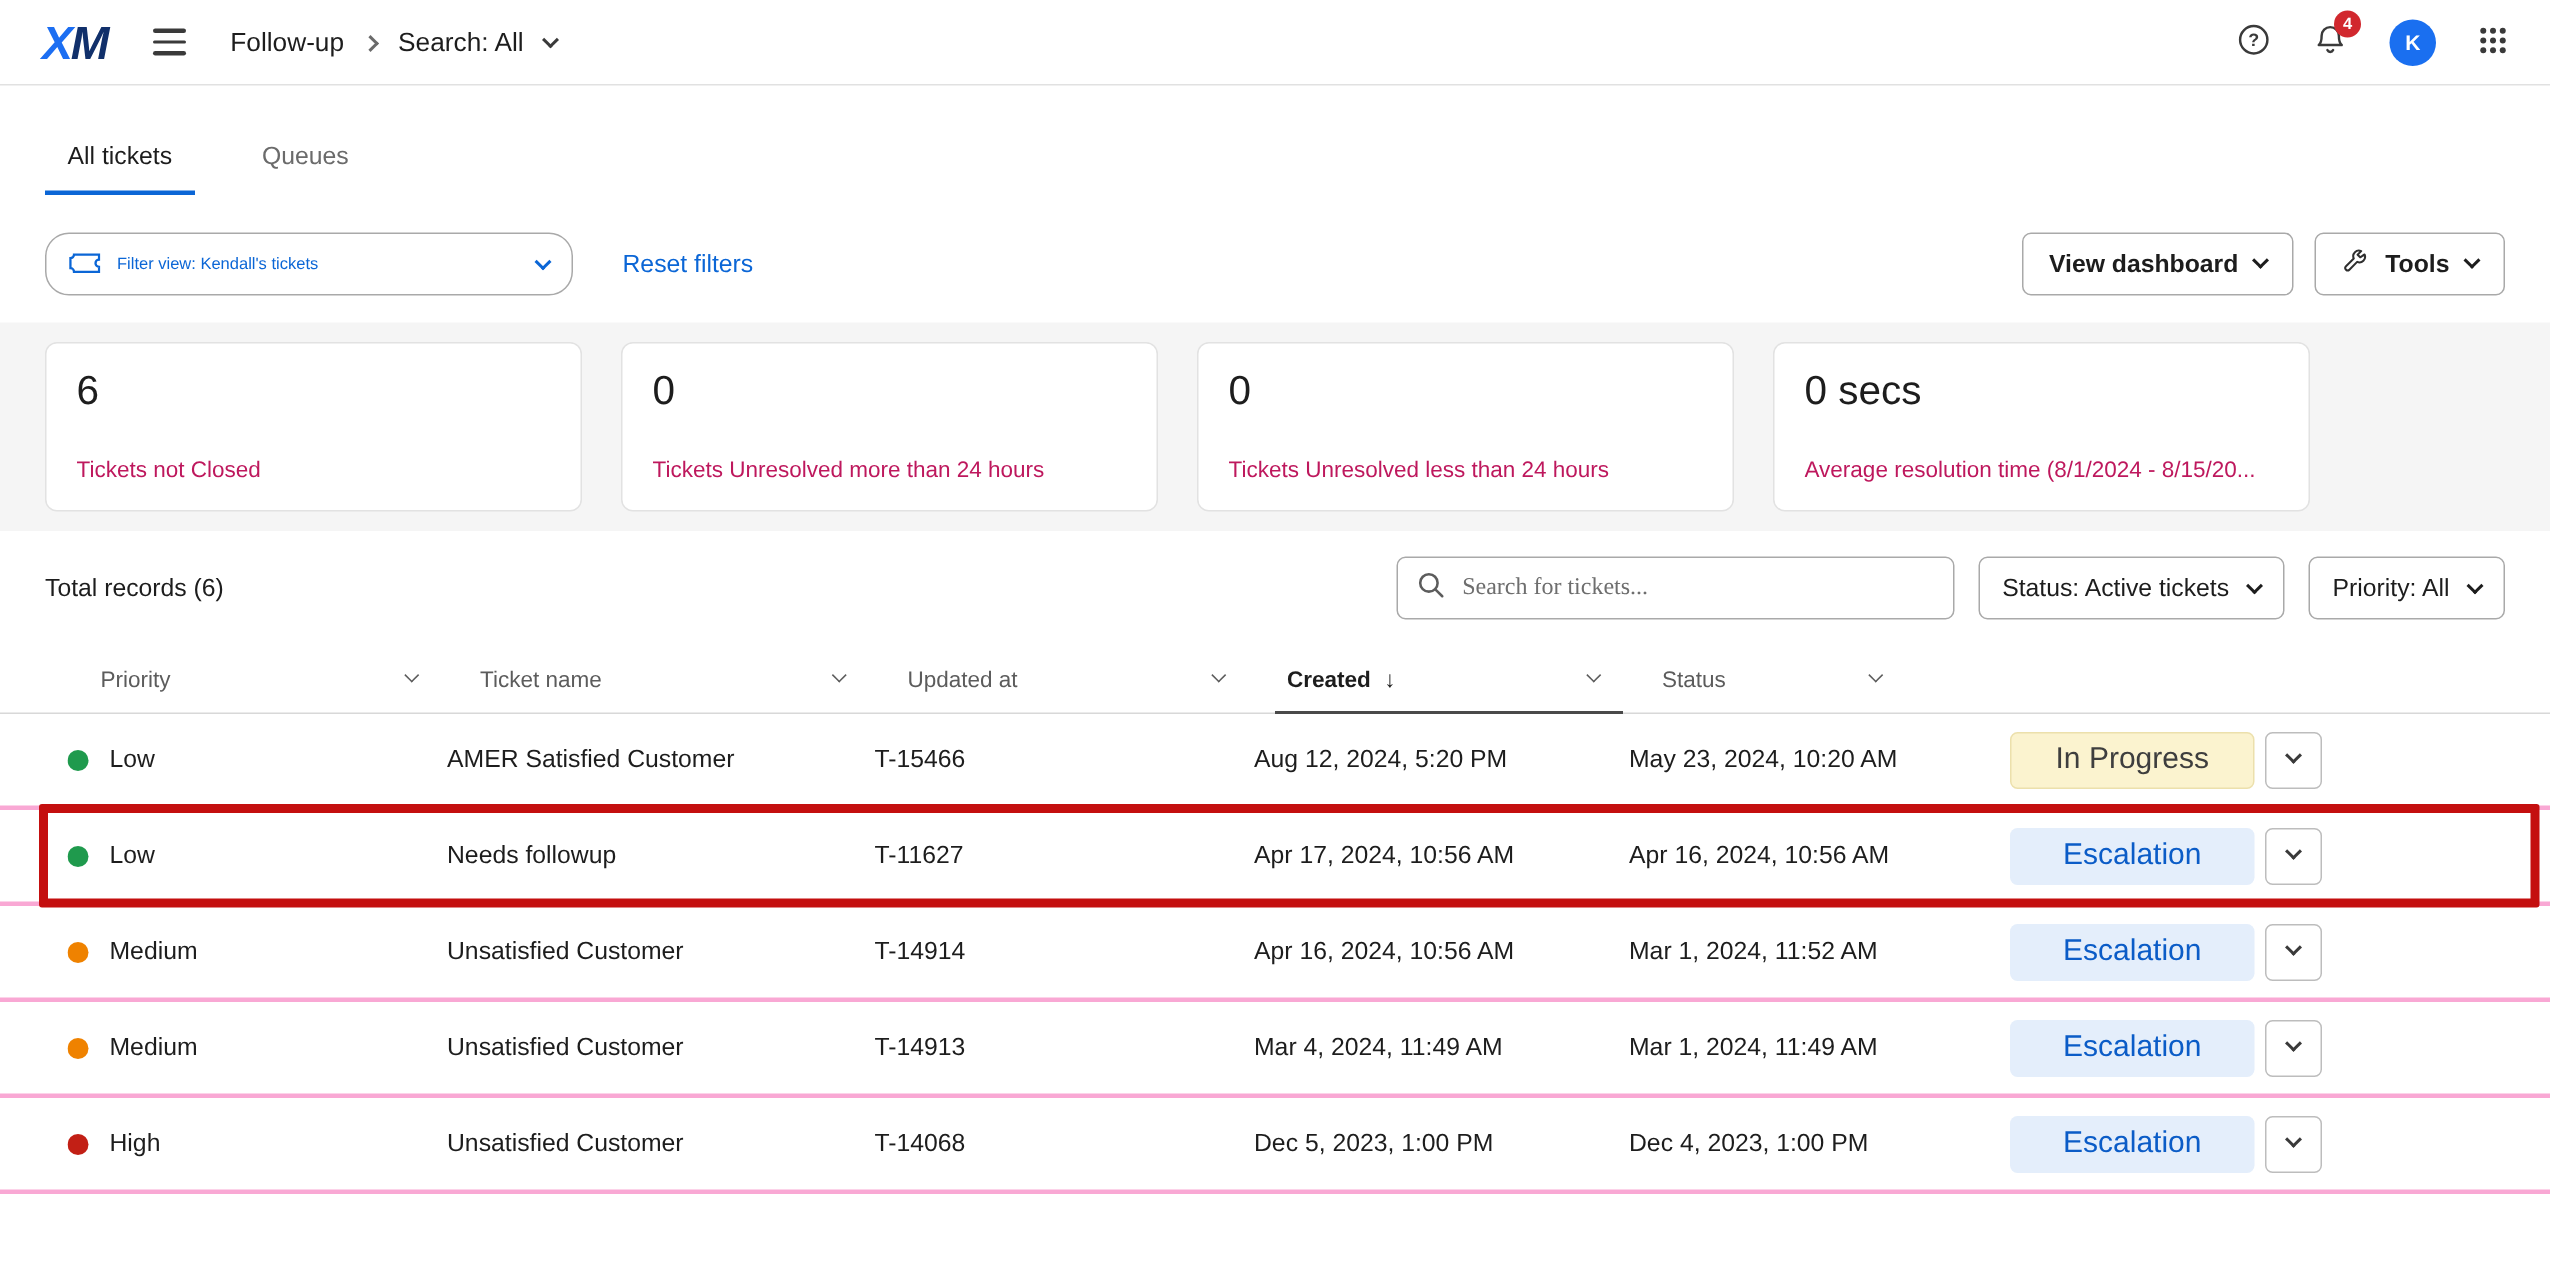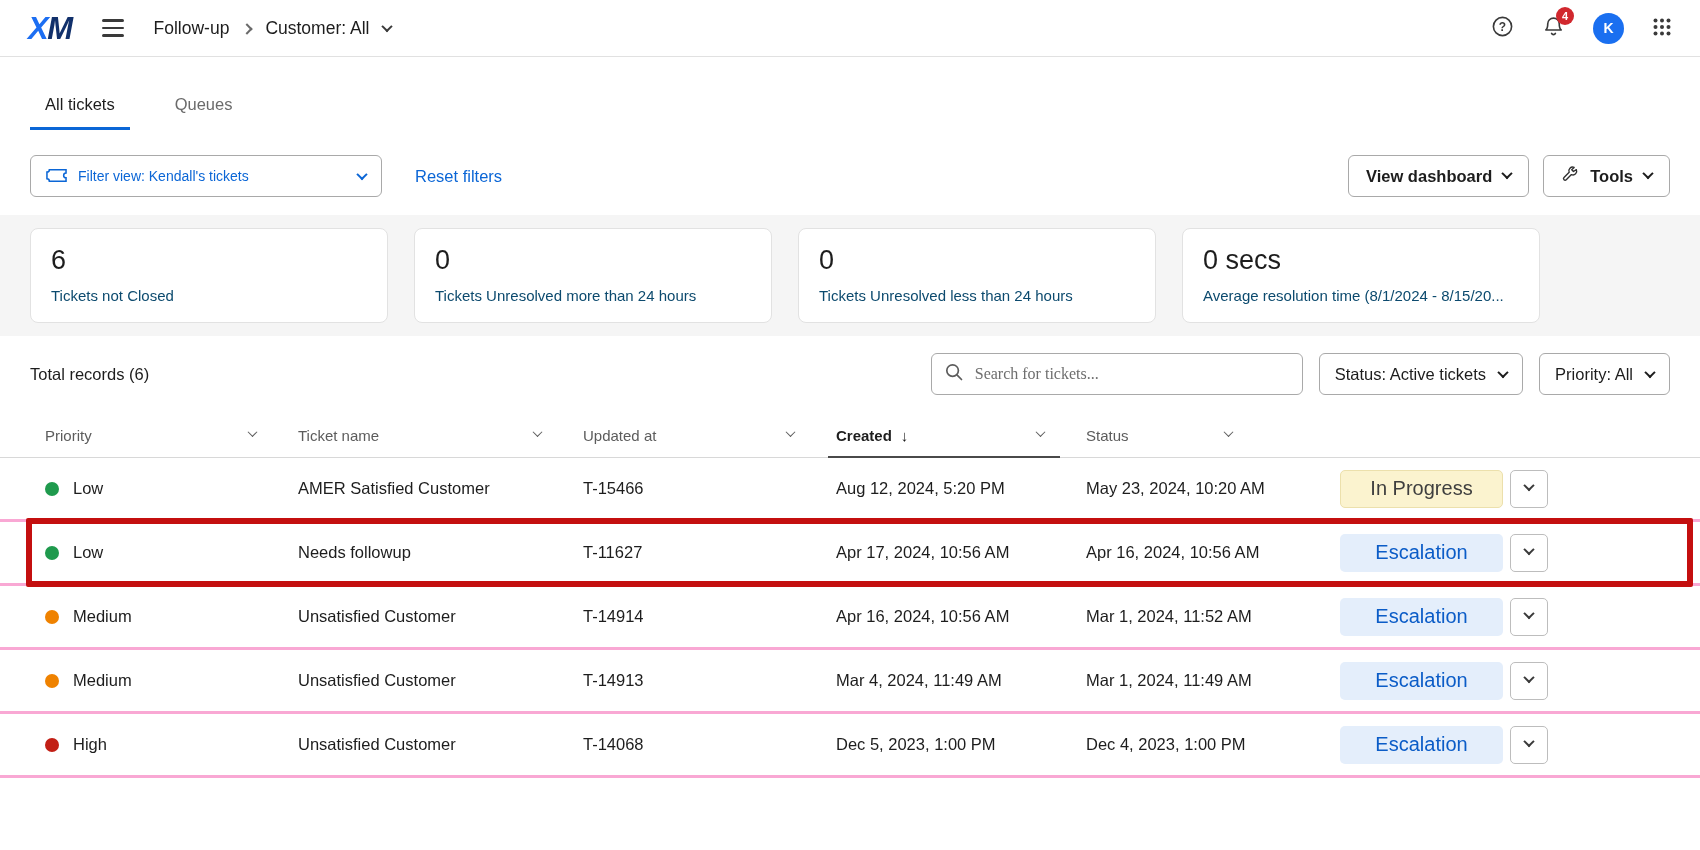--- a/index.html
+++ b/index.html
@@ -36,40 +36,40 @@
   .topbar-right{margin-left:auto;display:flex;align-items:center;gap:28px}
   .icon-btn{position:relative;display:flex;align-items:center;justify-content:center;cursor:pointer;background:none;border:0;padding:0}
   .notif-badge{position:absolute;top:-8px;right:-9px;background:var(--badge-red);color:#fff;font-size:11px;font-weight:700;border-radius:9px;min-width:18px;height:18px;display:flex;align-items:center;justify-content:center;padding:0 4px}
   .avatar{width:31px;height:31px;border-radius:50%;background:var(--avatar-bg);color:#fff;font-size:14px;font-weight:700;display:flex;align-items:center;justify-content:center;cursor:pointer}
   
   .tabs{display:flex;gap:30px;padding:0 30px;margin-top:38px}
   .tab{font-size:16.5px;color:#6b6b6b;padding:0 15px 13px;cursor:pointer;border-bottom:3px solid transparent}
   .tab.active{color:#1d1d1d;font-weight:400;border-bottom-color:var(--accent-blue)}
   
   .toolbar{display:flex;align-items:center;margin:25px 30px 0}
-  .filter-view{width:352px;height:42px;border:1px solid #a9a9a9;border-radius:6px;background:#fff;display:flex;align-items:center;gap:11px;padding:0 15px;color:var(--accent-blue);font-size:14px;cursor:pointer}
+  .filter-view{width:352px;height:42px;border:1px solid #a9a9a9;border-radius:16px;background:#fff;display:flex;align-items:center;gap:11px;padding:0 15px;color:var(--accent-blue);font-size:11px;cursor:pointer}
   .filter-view .chev{margin-left:auto}
   .reset-link{color:var(--accent-blue);font-size:16.5px;margin-left:33px;cursor:pointer;text-decoration:none}
   .toolbar-right{margin-left:auto;display:flex;gap:14px}
   .btn{height:42px;border:1px solid #a9a9a9;border-radius:6px;background:#fff;display:flex;align-items:center;gap:11px;padding:0 17px;font-size:16.5px;font-weight:600;color:#1d1d1d;cursor:pointer}
   .btn .chev{margin-top:-2px}
   
   .stats-band{background:#f5f5f5;margin-top:18px;padding:13px 30px;display:flex;gap:26px}
   .stat-card{width:358px;background:#fff;border:1px solid #e2e2e2;border-radius:8px;padding:15px 20px 18px}
   .stat-value{font-size:27px;color:#1d1d1d;line-height:1.2}
-  .stat-label{font-size:15px;color:#0c4a6e;margin-top:11px;white-space:nowrap;overflow:hidden;text-overflow:ellipsis}
+  .stat-label{font-size:15px;color:#be185d;margin-top:29px;white-space:nowrap;overflow:hidden;text-overflow:ellipsis}
   
   .records-row{display:flex;align-items:center;margin:17px 30px 0;gap:16px}
   .total-records{font-size:16.5px;color:#1d1d1d}
   .search-box{margin-left:auto;width:372px;height:42px;border:1px solid #a9a9a9;border-radius:6px;background:#fff;display:flex;align-items:center;gap:9px;padding:0 12px}
   .search-box input{border:0;outline:0;flex:1;font-size:16px;color:#333;font-family:Liberation Serif, serif;background:transparent}
   .search-box input::placeholder{color:#6e6e6e}
   .select-btn{height:42px;border:1px solid #a9a9a9;border-radius:6px;background:#fff;display:flex;align-items:center;gap:13px;padding:0 15px;font-size:16.5px;color:#1d1d1d;cursor:pointer}
   
-  .thead{display:grid;grid-template-columns:253px 285px 253px 250px 254px 1fr;align-items:stretch;margin-top:18px;padding:0 30px 0 45px;height:45px;border-bottom:1px solid #d8d8d8;color:#5c5c5c;font-size:15px}
+  .thead{display:grid;grid-template-columns:253px 285px 253px 250px 254px 1fr;align-items:stretch;margin-top:18px;padding:0 30px 0 67px;height:45px;border-bottom:1px solid #d8d8d8;color:#5c5c5c;font-size:15px}
   .th{display:flex;align-items:center;gap:9px;position:relative;cursor:pointer}
   .th .chev{width:7px;height:7px;border-width:1.8px;color:#5c5c5c;margin-left:auto;margin-right:42px;margin-top:-3px}
   .th.sorted{color:#1d1d1d;font-weight:700}
   .th.sorted::after{content:"";position:absolute;left:-8px;right:26px;bottom:-1px;height:2px;background:#4a4a4a}
   .th .sort-arrow{font-size:15px;font-weight:400;color:#1d1d1d}
   .th-status .chev{margin-right:108px}
   .rows{position:relative}
   .row{display:grid;grid-template-columns:253px 285px 253px 250px 254px 1fr;align-items:center;height:64px;padding:0 20px 0 45px;border-bottom:3px solid #f9a8d4;font-size:16.5px;position:relative;background:#fff}
   .cell{white-space:nowrap;overflow:hidden;text-overflow:ellipsis}
   .priority-cell{display:flex;align-items:center;gap:14px}
@@ -93,21 +93,21 @@
     <span class="x">X</span><span class="m">M</span>
   </div>
   <div class="hamburger">
     <span></span>
       <span></span>
       <span></span>
   </div>
   <nav class="breadcrumb">
     <span class="crumb">Follow-up</span>
     <span class="chev right crumb-sep"></span>
-    <span class="crumb">Customer: All</span>
+    <span class="crumb">Search: All</span>
     <span class="chev" style="color:#3a3a3a"></span>
   </nav>
   <div class="topbar-right">
     <button class="icon-btn">
       <span>
         <svg width="23" height="23" viewBox="0 0 24 24">
             <circle cx="12" cy="12" r="9.5" fill="none" stroke="#3a3a3a" stroke-width="1.7"></circle>
             <text x="12" y="16.2" text-anchor="middle" font-size="12.5" font-weight="bold" fill="#3a3a3a" font-family="Liberation Sans, sans-serif">?</text>
           </svg>
       </span>

